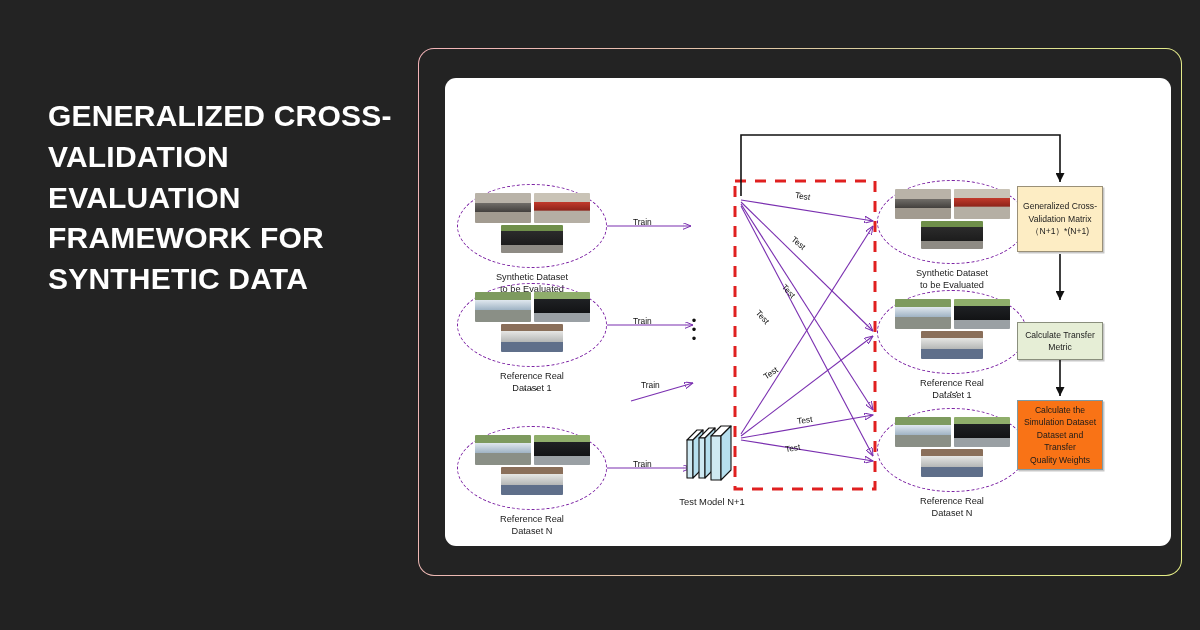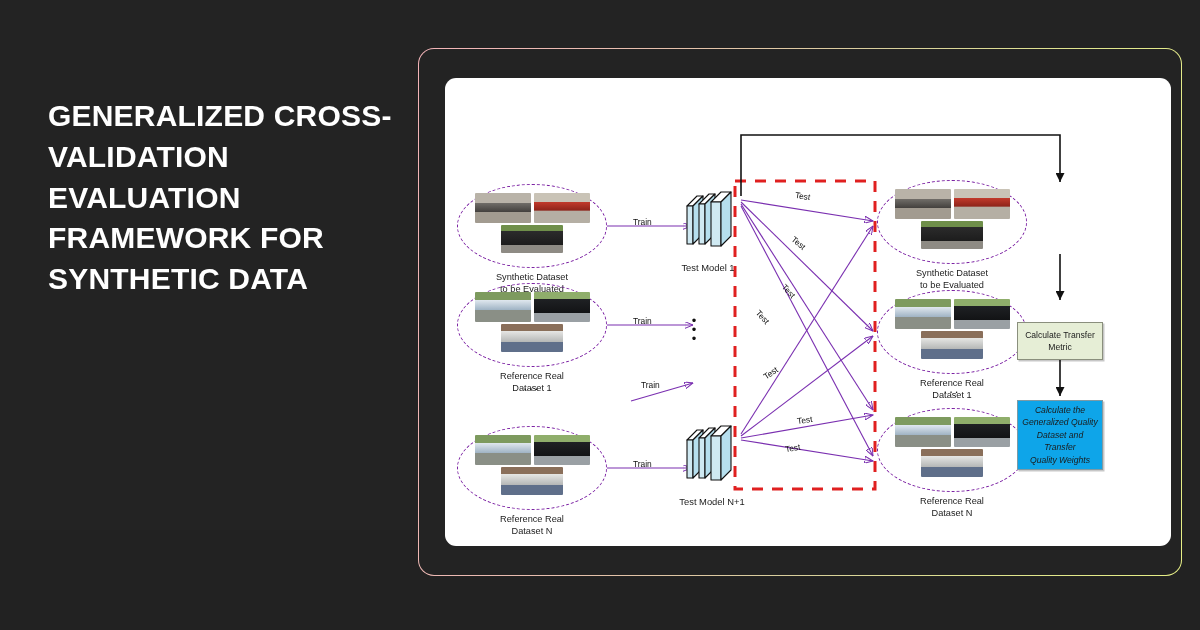--- a/index.html
+++ b/index.html
@@ -169,21 +169,21 @@
     justify-content: center;
     text-align: center;
     font-size: 8.6px;
     line-height: 1.45;
     color: #1b1b1b;
     padding: 3px 4px;
     box-shadow: 1.5px 1.5px 0 rgba(0,0,0,0.22);
   }
   #box-matrix { background: #fdedc4; border-color: #9a9078; }
   #box-weights { background: #e6eed6; border-color: #8a8f7d; }
-  #box-quality { background: #0ea5e9; border-color: #7e9aa4; font-style: italic; }
+  #box-quality { background: #f97316; border-color: #7e9aa4; }
 
   .edge-label {
     position: absolute;
     font-size: 8.4px;
     color: #111111;
     background: transparent;
     white-space: nowrap;
   }
   .center-dots {
     position: absolute;
@@ -294,36 +294,20 @@
           <div>Reference Real</div>
           <div>Dataset N</div>
         </div>
       </div>
 
       <div class="edge-label" style="left:188px; top:139px;">Train</div>
       <div class="edge-label" style="left:188px; top:238px;">Train</div>
       <div class="edge-label" style="left:196px; top:302px;">Train</div>
       <div class="edge-label" style="left:188px; top:381px;">Train</div>
 
-      <div class="model-group" style="left:238px; top:106px;">
-        <svg width="62" height="72" viewBox="0 0 62 72">
-          <g stroke="#111" stroke-width="1.1" stroke-linejoin="round">
-            <polygon points="4,22 14,12 20,12 10,22" fill="#ffffff"></polygon>
-            <rect x="4" y="22" width="6" height="38" fill="#cfe9f2"></rect>
-            <polygon points="10,22 20,12 20,50 10,60" fill="#b6dfee"></polygon>
-            <polygon points="16,20 26,10 32,10 22,20" fill="#ffffff"></polygon>
-            <rect x="16" y="20" width="6" height="40" fill="#cfe9f2"></rect>
-            <polygon points="22,20 32,10 32,50 22,60" fill="#b6dfee"></polygon>
-            <polygon points="28,18 38,8 48,8 38,18" fill="#ffffff"></polygon>
-            <rect x="28" y="18" width="10" height="44" fill="#cfe9f2"></rect>
-            <polygon points="38,18 48,8 48,52 38,62" fill="#b6dfee"></polygon>
-          </g>
-        </svg>
-        <div class="model-label" style="width:62px; margin-left:-6px;">Test Model 1</div>
-      </div>
 
       <div class="center-dots" style="left:236px; top:238px; width:26px;">
         <div style="font-size:13px;line-height:9px;">•</div>
         <div style="font-size:13px;line-height:9px;">•</div>
         <div style="font-size:13px;line-height:9px;">•</div>
       </div>
 
       <div class="model-group" style="left:238px; top:340px;">
         <svg width="62" height="72" viewBox="0 0 62 72">
           <g stroke="#111" stroke-width="1.1" stroke-linejoin="round">
@@ -389,32 +373,39 @@
             <div class="thumb" style="background:linear-gradient(180deg,#8fae6b 0%,#8fae6b 22%,#1f2124 23%,#121315 70%,#9aa0a4 71%,#9aa0a4 100%);"></div>
             <div class="thumb wide" style="background:linear-gradient(180deg,#8a6f5a 0%,#8a6f5a 24%,#e6e6e4 25%,#b5b7b6 64%,#5f6f8a 65%,#5f6f8a 100%);"></div>
           </div>
         </div>
         <div class="dataset-label">
           <div>Reference Real</div>
           <div>Dataset N</div>
         </div>
       </div>
 
+      <div class="flow-box" id="box-matrix" style="left:572px; top:108px; width:86px; height:66px;">
+        <div>
+          <div>Generalized Cross-</div>
+          <div>Validation Matrix</div>
+          <div>（N+1）*(N+1)</div>
+        </div>
+      </div>
 
       <div class="flow-box" id="box-weights" style="left:572px; top:224px; width:86px; height:38px;margin-top:20px;">
         <div>
           <div>Calculate Transfer</div>
           <div>Metric</div>
         </div>
       </div>
 
       <div class="flow-box" id="box-quality" style="left:572px; top:322px; width:86px; height:70px;">
         <div>
           <div>Calculate the</div>
-          <div>Generalized Quality</div>
+          <div>Simulation Dataset</div>
           <div>Dataset and Transfer</div>
           <div>Quality Weights</div>
         </div>
       </div>
 
     </div>
   </div>
 </div>
 
 </body></html>

